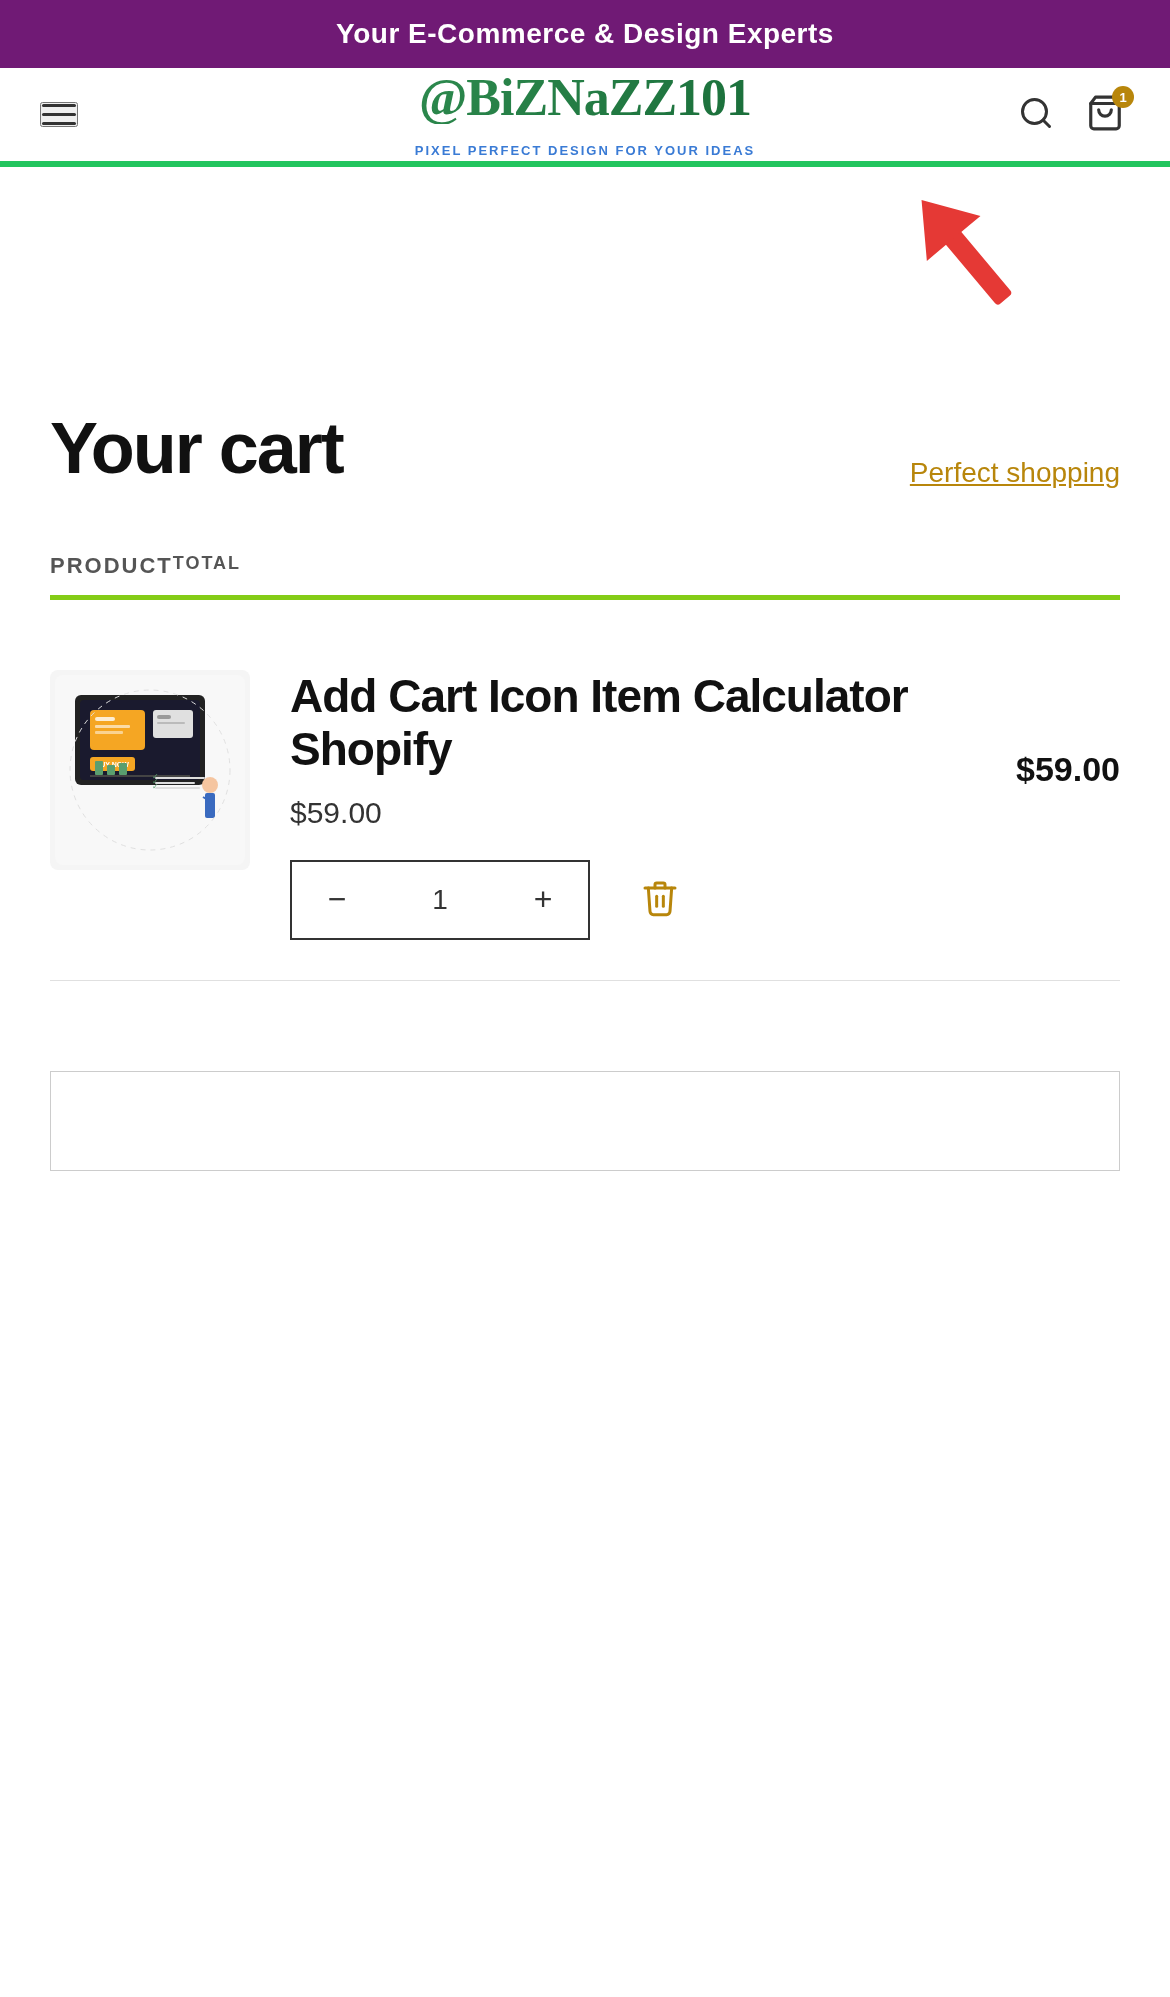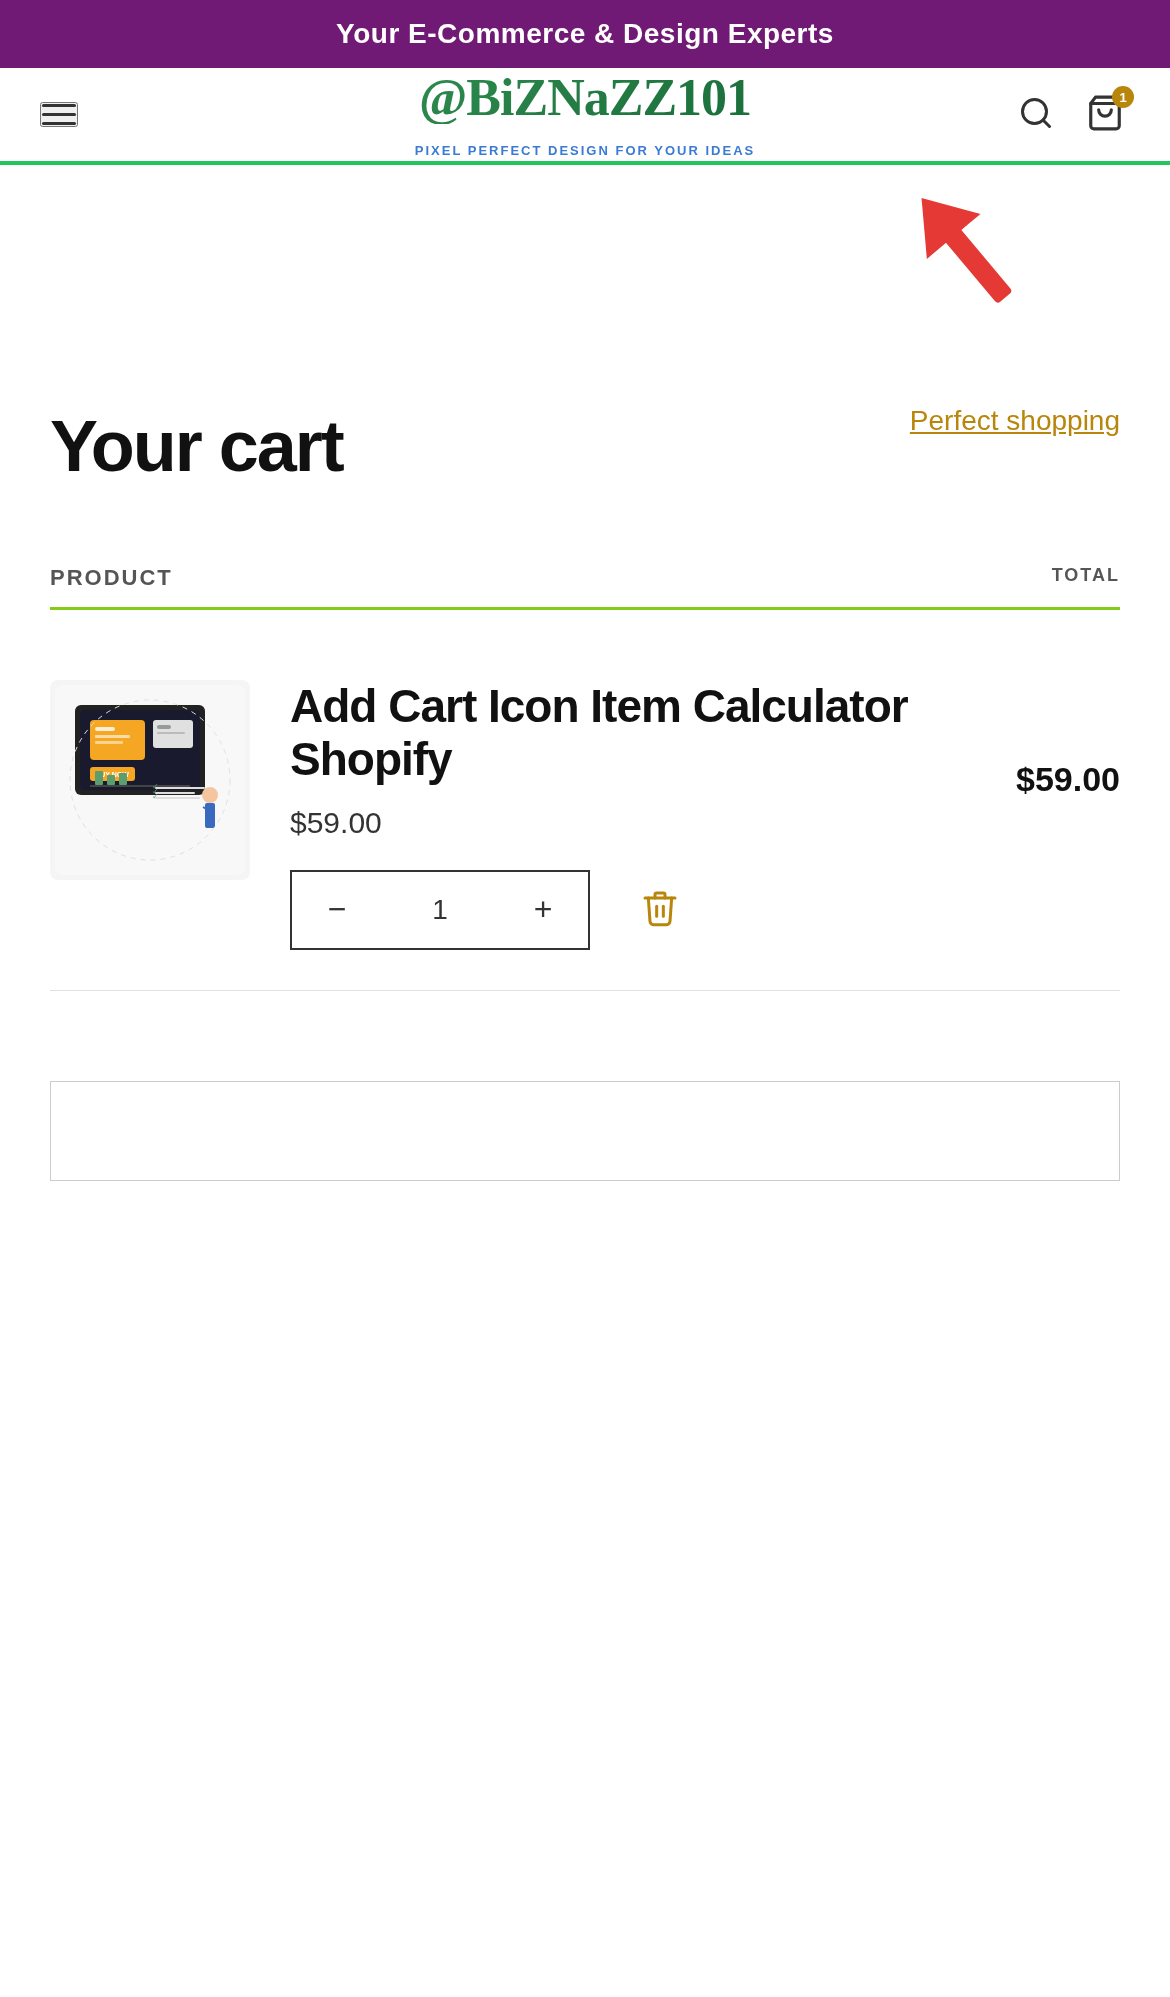--- a/index.html
+++ b/index.html
@@ -22,21 +22,21 @@
       font-weight: 700;
       letter-spacing: 0.5px;
     }
 
     
     .header {
       display: flex;
       align-items: center;
       justify-content: space-between;
       padding: 20px 40px;
-      border-bottom: 4px solid #22c55e;
+      border-bottom: 6px solid #22c55e;
       background: #fff;
       position: relative;
     }
 
     .header-left {
       display: flex;
       align-items: center;
     }
 
     .menu-icon {
@@ -133,46 +133,45 @@
       top: 10px;
     }
 
     
     .cart-content {
       padding: 60px 50px 40px 50px;
     }
 
     .cart-header {
       display: flex;
-      align-items: flex-start;
+      align-items: flex-end;
       justify-content: space-between;
-      margin-bottom: 62px;
+      margin-bottom: 48px;
     }
 
     .cart-title {
       font-size: 72px;
       font-weight: 800;
       color: #111;
       letter-spacing: -2px;
     }
 
     .continue-shopping-link {
       font-size: 28px;
       color: #b8860b;
       text-decoration: underline;
       cursor: pointer;
       white-space: nowrap;
     }
 
     
     .cart-table-header {
       display: flex;
-      justify-content: space-between;
       padding: 16px 0;
-      border-bottom: 3px solid #84cc16;
+      border-bottom: 5px solid #84cc16;
       margin-bottom: 30px;
     }
 
     .table-header-product {
       font-size: 22px;
       font-weight: 600;
       color: #555;
       letter-spacing: 2px;
       text-transform: uppercase;
     }

